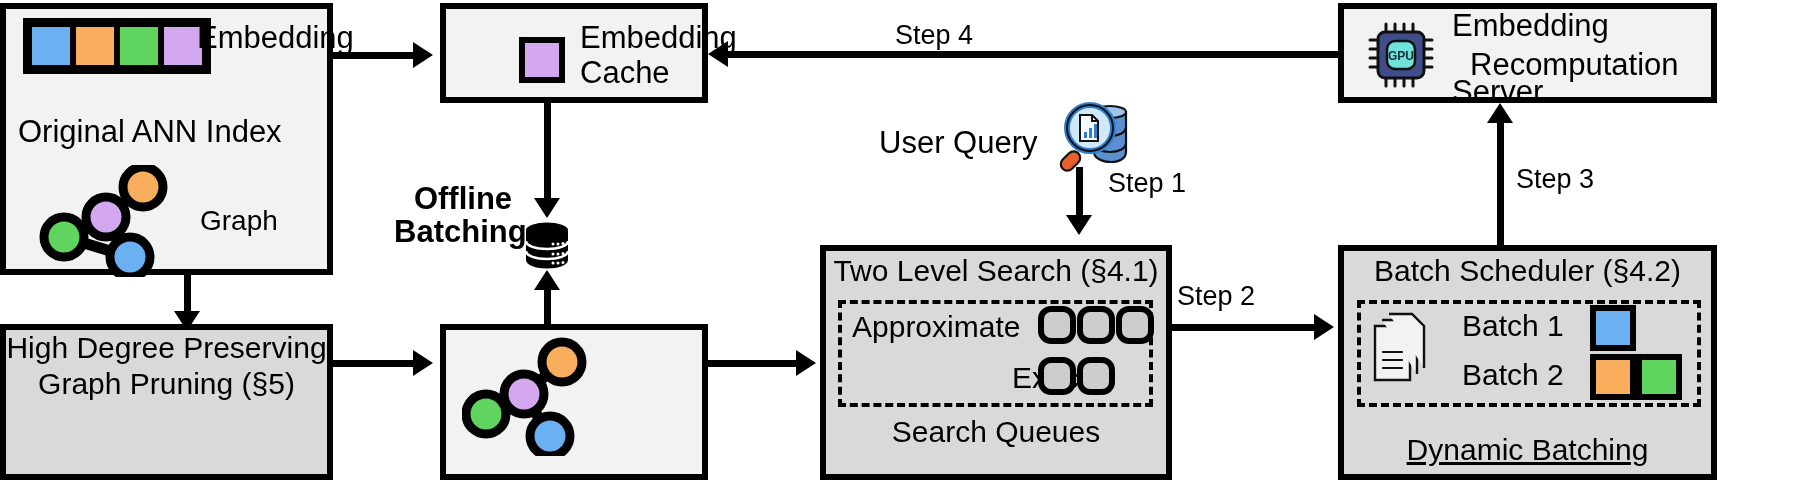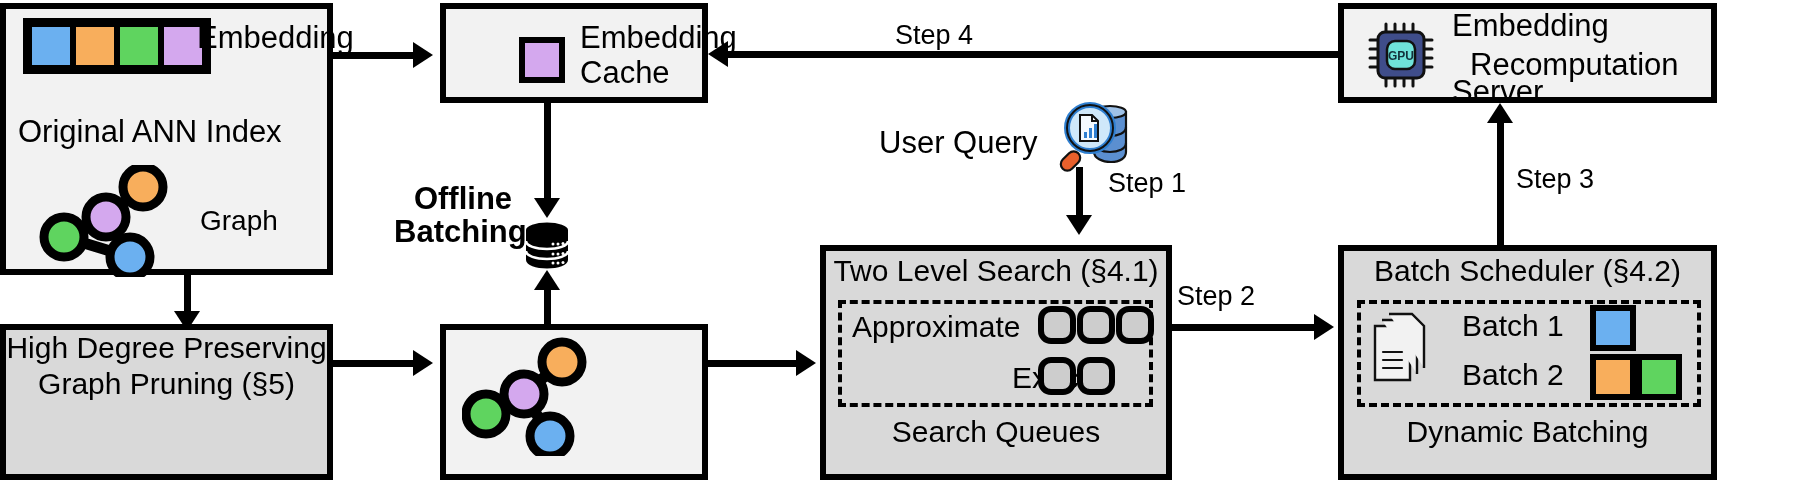--- a/index.html
+++ b/index.html
@@ -230,15 +230,15 @@
     </g>
   </svg>
 
   <div class="lbl" style="left:1462px;top:309px;font-size:30px;">Batch 1</div>
   <div class="sq" style="position:absolute;left:1590px;top:305px;width:46px;height:46px;background:#6BB0F0;"></div>
 
   <div class="lbl" style="left:1462px;top:358px;font-size:30px;">Batch 2</div>
   <div class="sq" style="position:absolute;left:1590px;top:354px;width:46px;height:46px;background:#F8AE5C;"></div>
   <div class="sq" style="position:absolute;left:1636px;top:354px;width:46px;height:46px;background:#5FD45F;"></div>
 
-  <div class="lbl ctr" style="left:1338px;top:415px;width:379px;font-size:30px;">Dynamic Batching</div>
+  <div class="lbl ctr" style="left:1338px;top:433px;width:379px;font-size:30px;text-decoration:underline;">Dynamic Batching</div>
 
 </div>
 
 </body></html>

